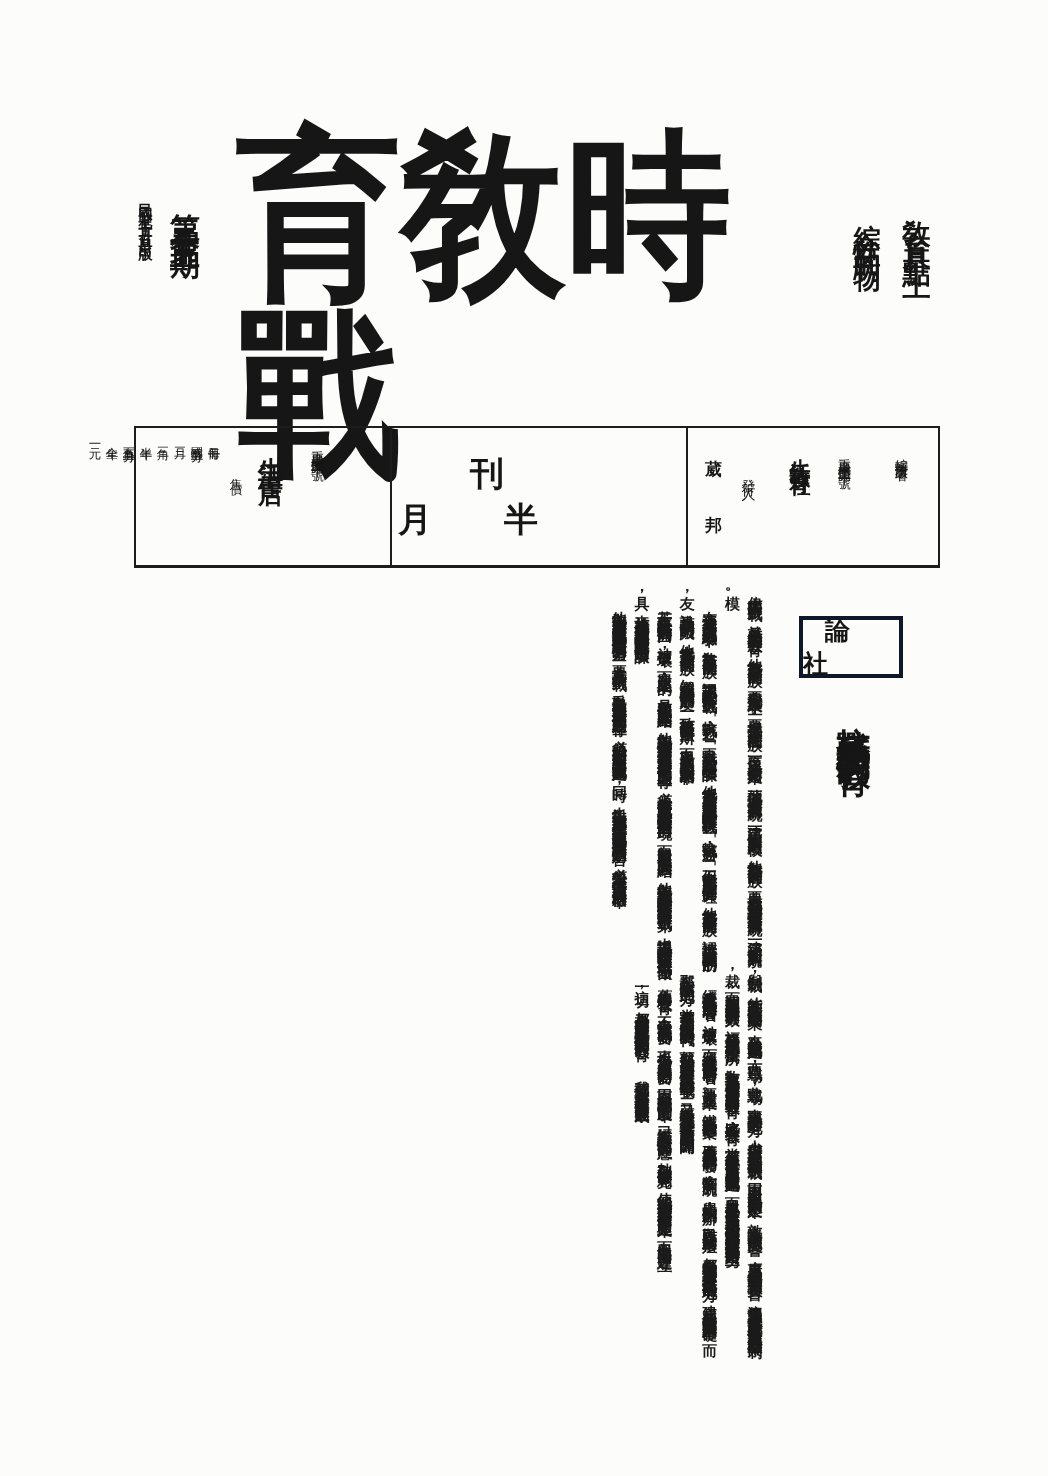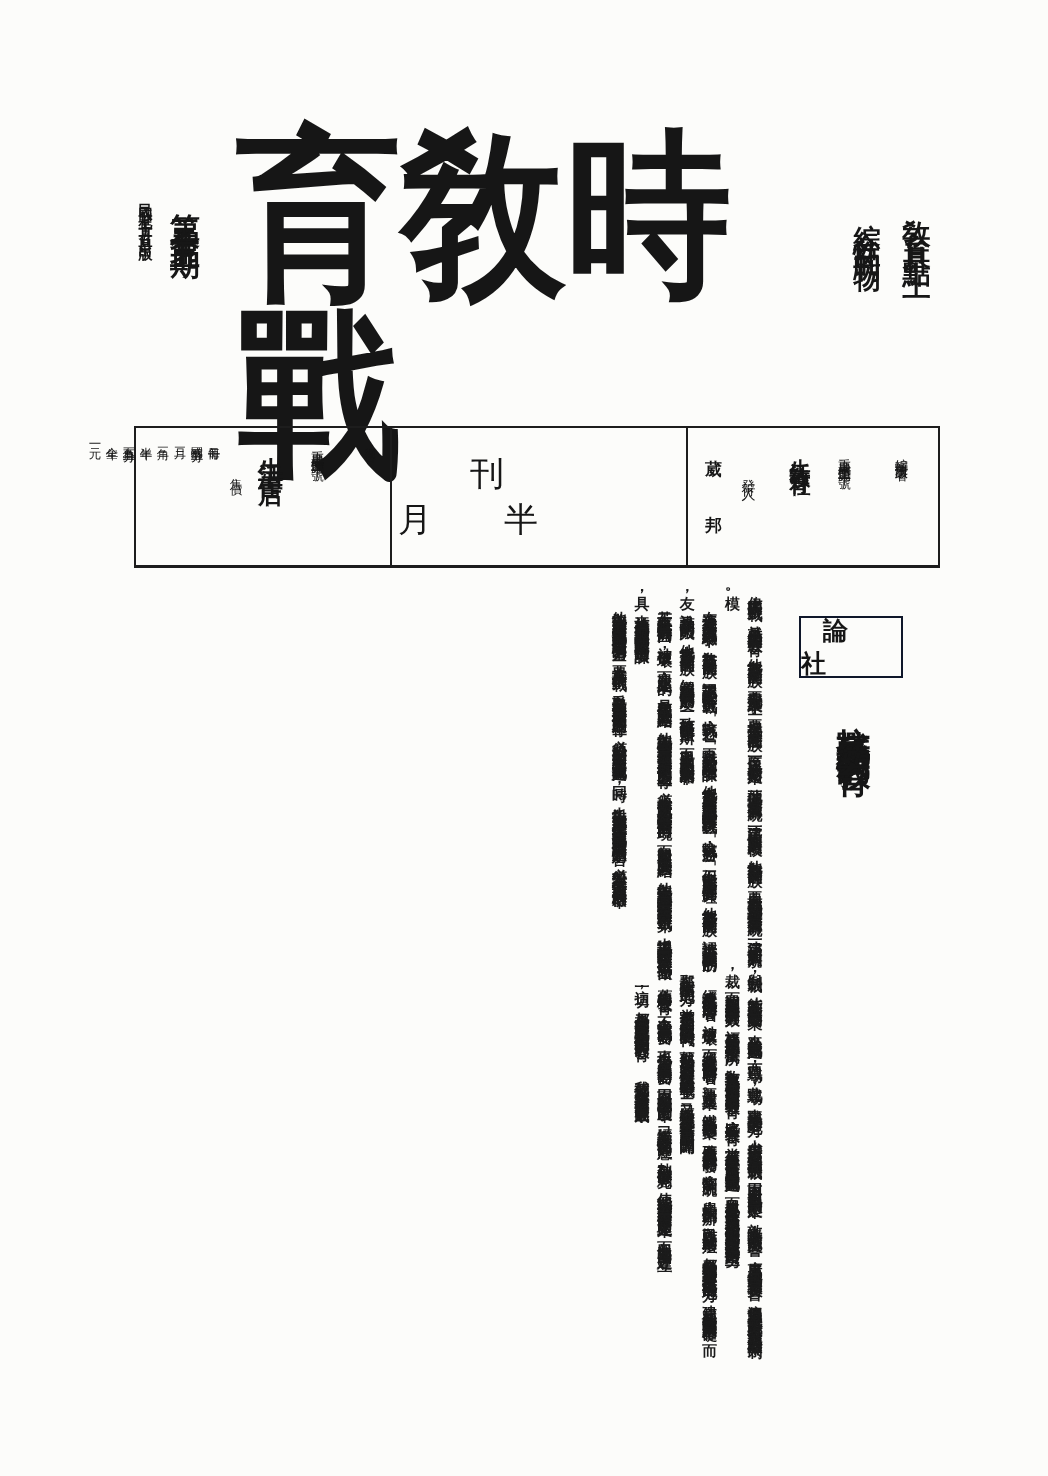--- a/index.html
+++ b/index.html
@@ -26,36 +26,36 @@
   
   .mast{
     left:134px;top:426px;width:806px;height:142px;
     border:2px solid #1d1d1d;border-bottom-width:3px;box-sizing:border-box;
   }
   .mast-div{position:absolute;top:426px;width:0;height:142px;border-left:2px solid #1d1d1d;}
   .div1{left:390px;} .div2{left:686px;}
   .freq{
     left:398px;top:432px;width:282px;height:130px;
     display:flex;align-items:center;justify-content:flex-start;
-    font-size:34px;font-weight:400;letter-spacing:72px;text-indent:72px;
+    font-size:34px;font-weight:700;letter-spacing:72px;text-indent:72px;
   }
   .ed-label{left:893px;top:448px;height:58px;font-size:13px;line-height:17px;letter-spacing:2px;}
   .pub-addr{left:836px;top:448px;height:90px;font-size:13px;line-height:17px;letter-spacing:2px;}
   .pub-name{left:786px;top:442px;height:120px;font-size:21px;font-weight:700;letter-spacing:4px;}
   .issuer-label{left:739px;top:468px;height:64px;font-size:14px;letter-spacing:4px;}
   .issuer-name{left:702px;top:446px;height:118px;font-size:17px;letter-spacing:56px;font-weight:700;}
   .dist-label{left:362px;top:438px;height:50px;font-size:11.5px;letter-spacing:2px;}
   .dist-addr{left:308px;top:440px;height:92px;font-size:13px;line-height:18px;letter-spacing:2px;}
   .dist-name{left:254px;top:436px;height:126px;font-size:25px;font-weight:700;letter-spacing:8px;}
   .price-label{left:227px;top:468px;height:60px;font-size:12.5px;letter-spacing:6px;}
   .prices{left:136px;top:437px;width:86px;height:122px;display:flex;flex-direction:row-reverse;justify-content:space-between;}
   .price-col{writing-mode:vertical-rl;height:122px;display:flex;flex-direction:column;justify-content:space-between;font-size:12.5px;letter-spacing:1px;}
   
   .sec-box{
-    left:799px;top:616px;width:104px;height:62px;border:2px solid #0f172a;box-sizing:border-box;
+    left:799px;top:616px;width:104px;height:62px;border:4px solid #0f172a;box-sizing:border-box;
     display:flex;align-items:center;justify-content:center;
     font-size:25px;font-weight:700;letter-spacing:22px;text-indent:22px;
   }
   .headline{left:830px;top:700px;height:400px;font-size:34px;letter-spacing:3.5px;font-weight:600;}
   .band{
     left:132px;width:634px;height:374px;
     writing-mode:vertical-rl;
     font-size:15px;letter-spacing:1.8px;line-height:22.6px;
     font-weight:600;color:#1b1b1b;
   }

